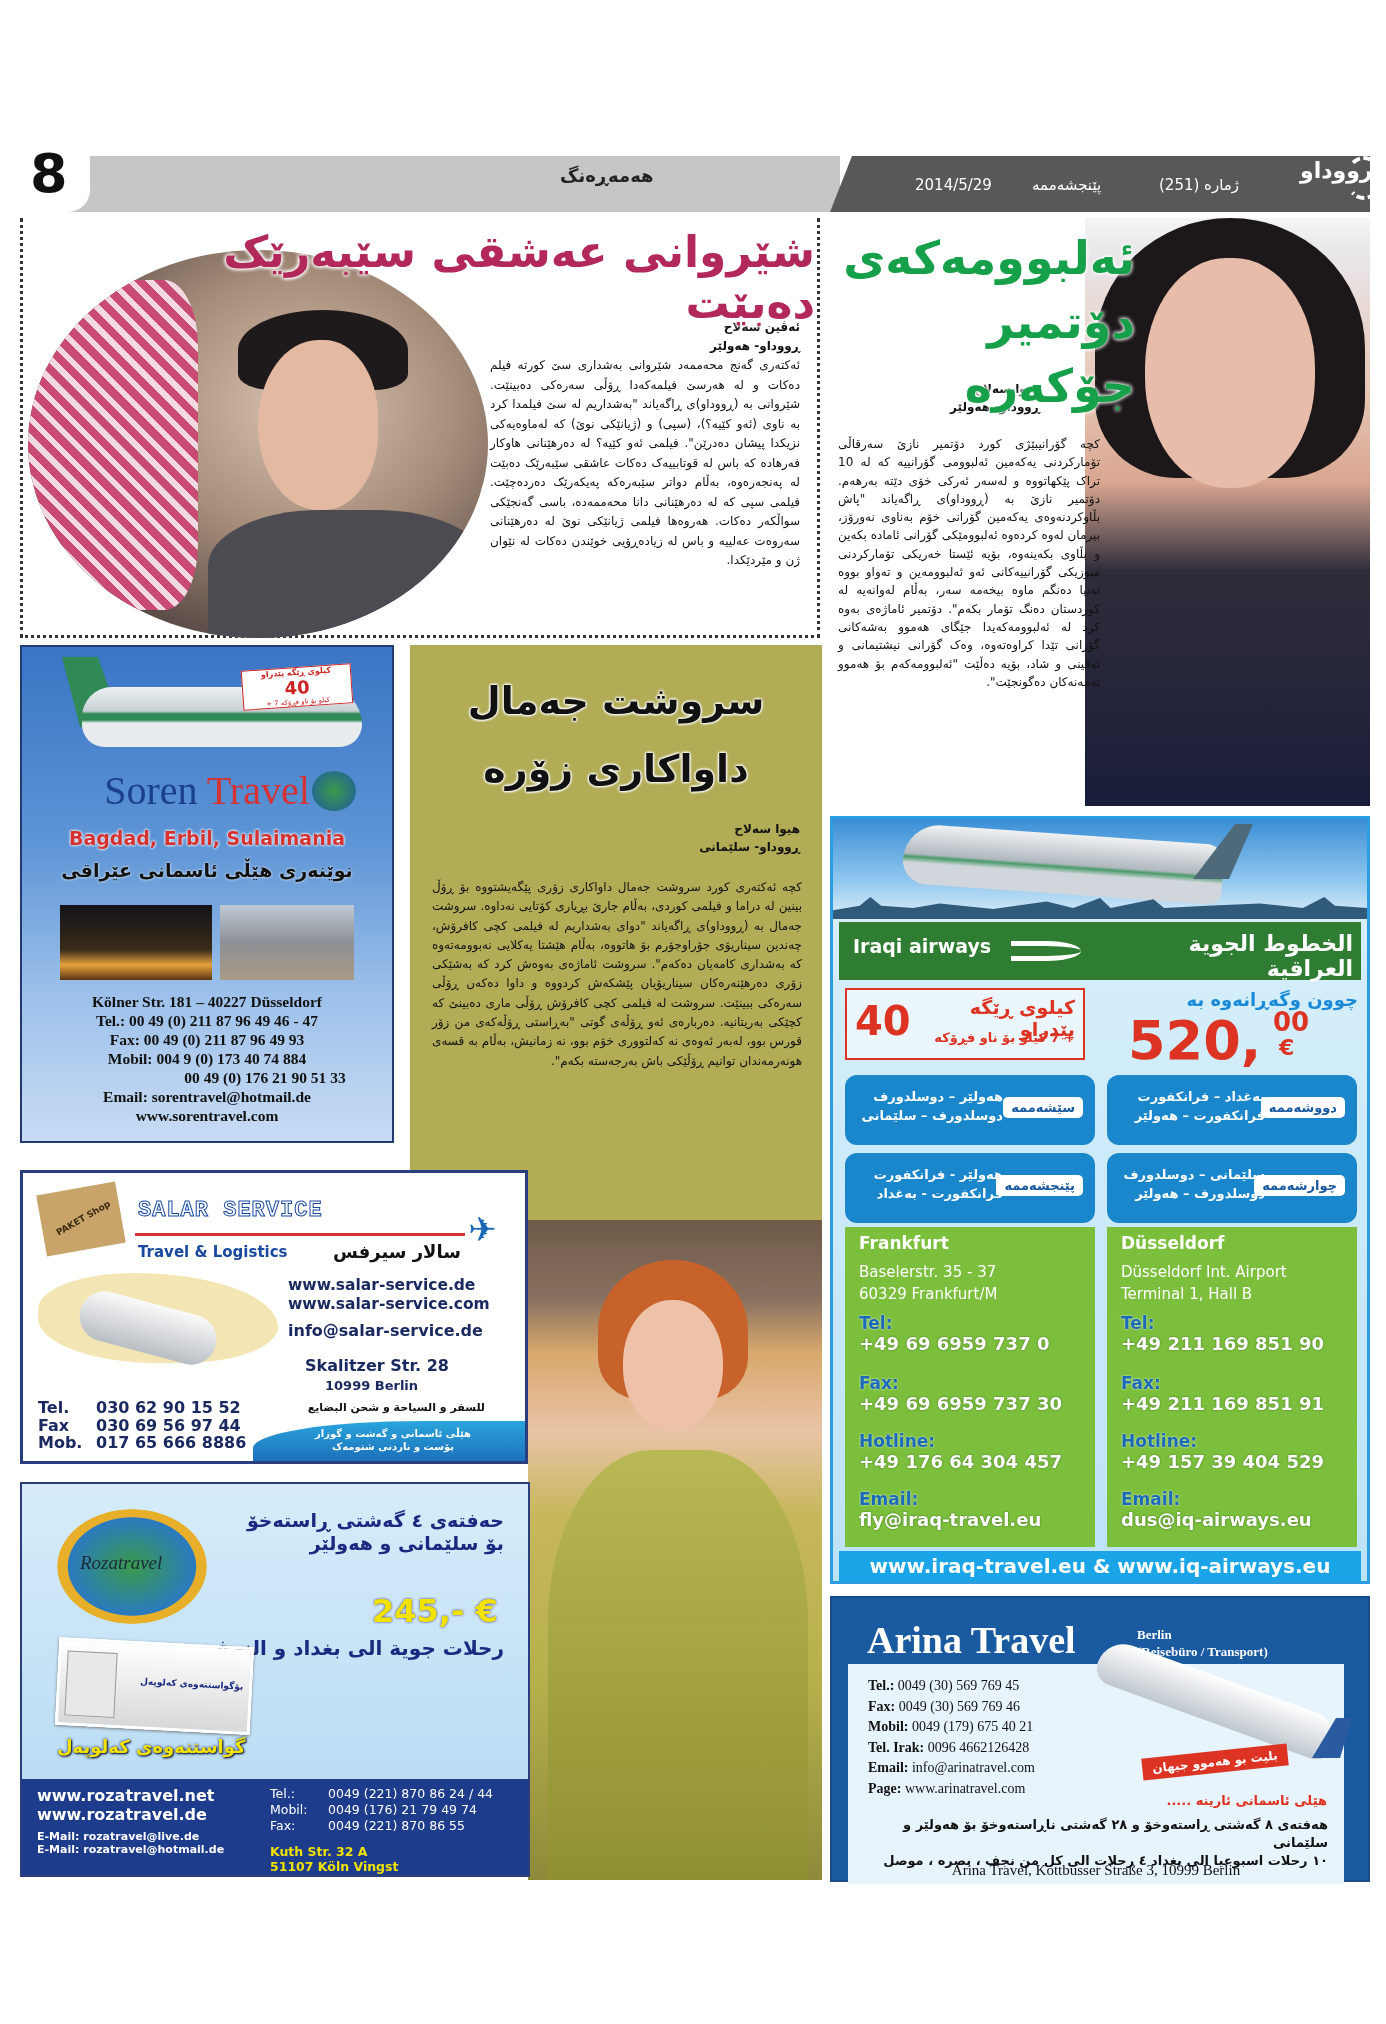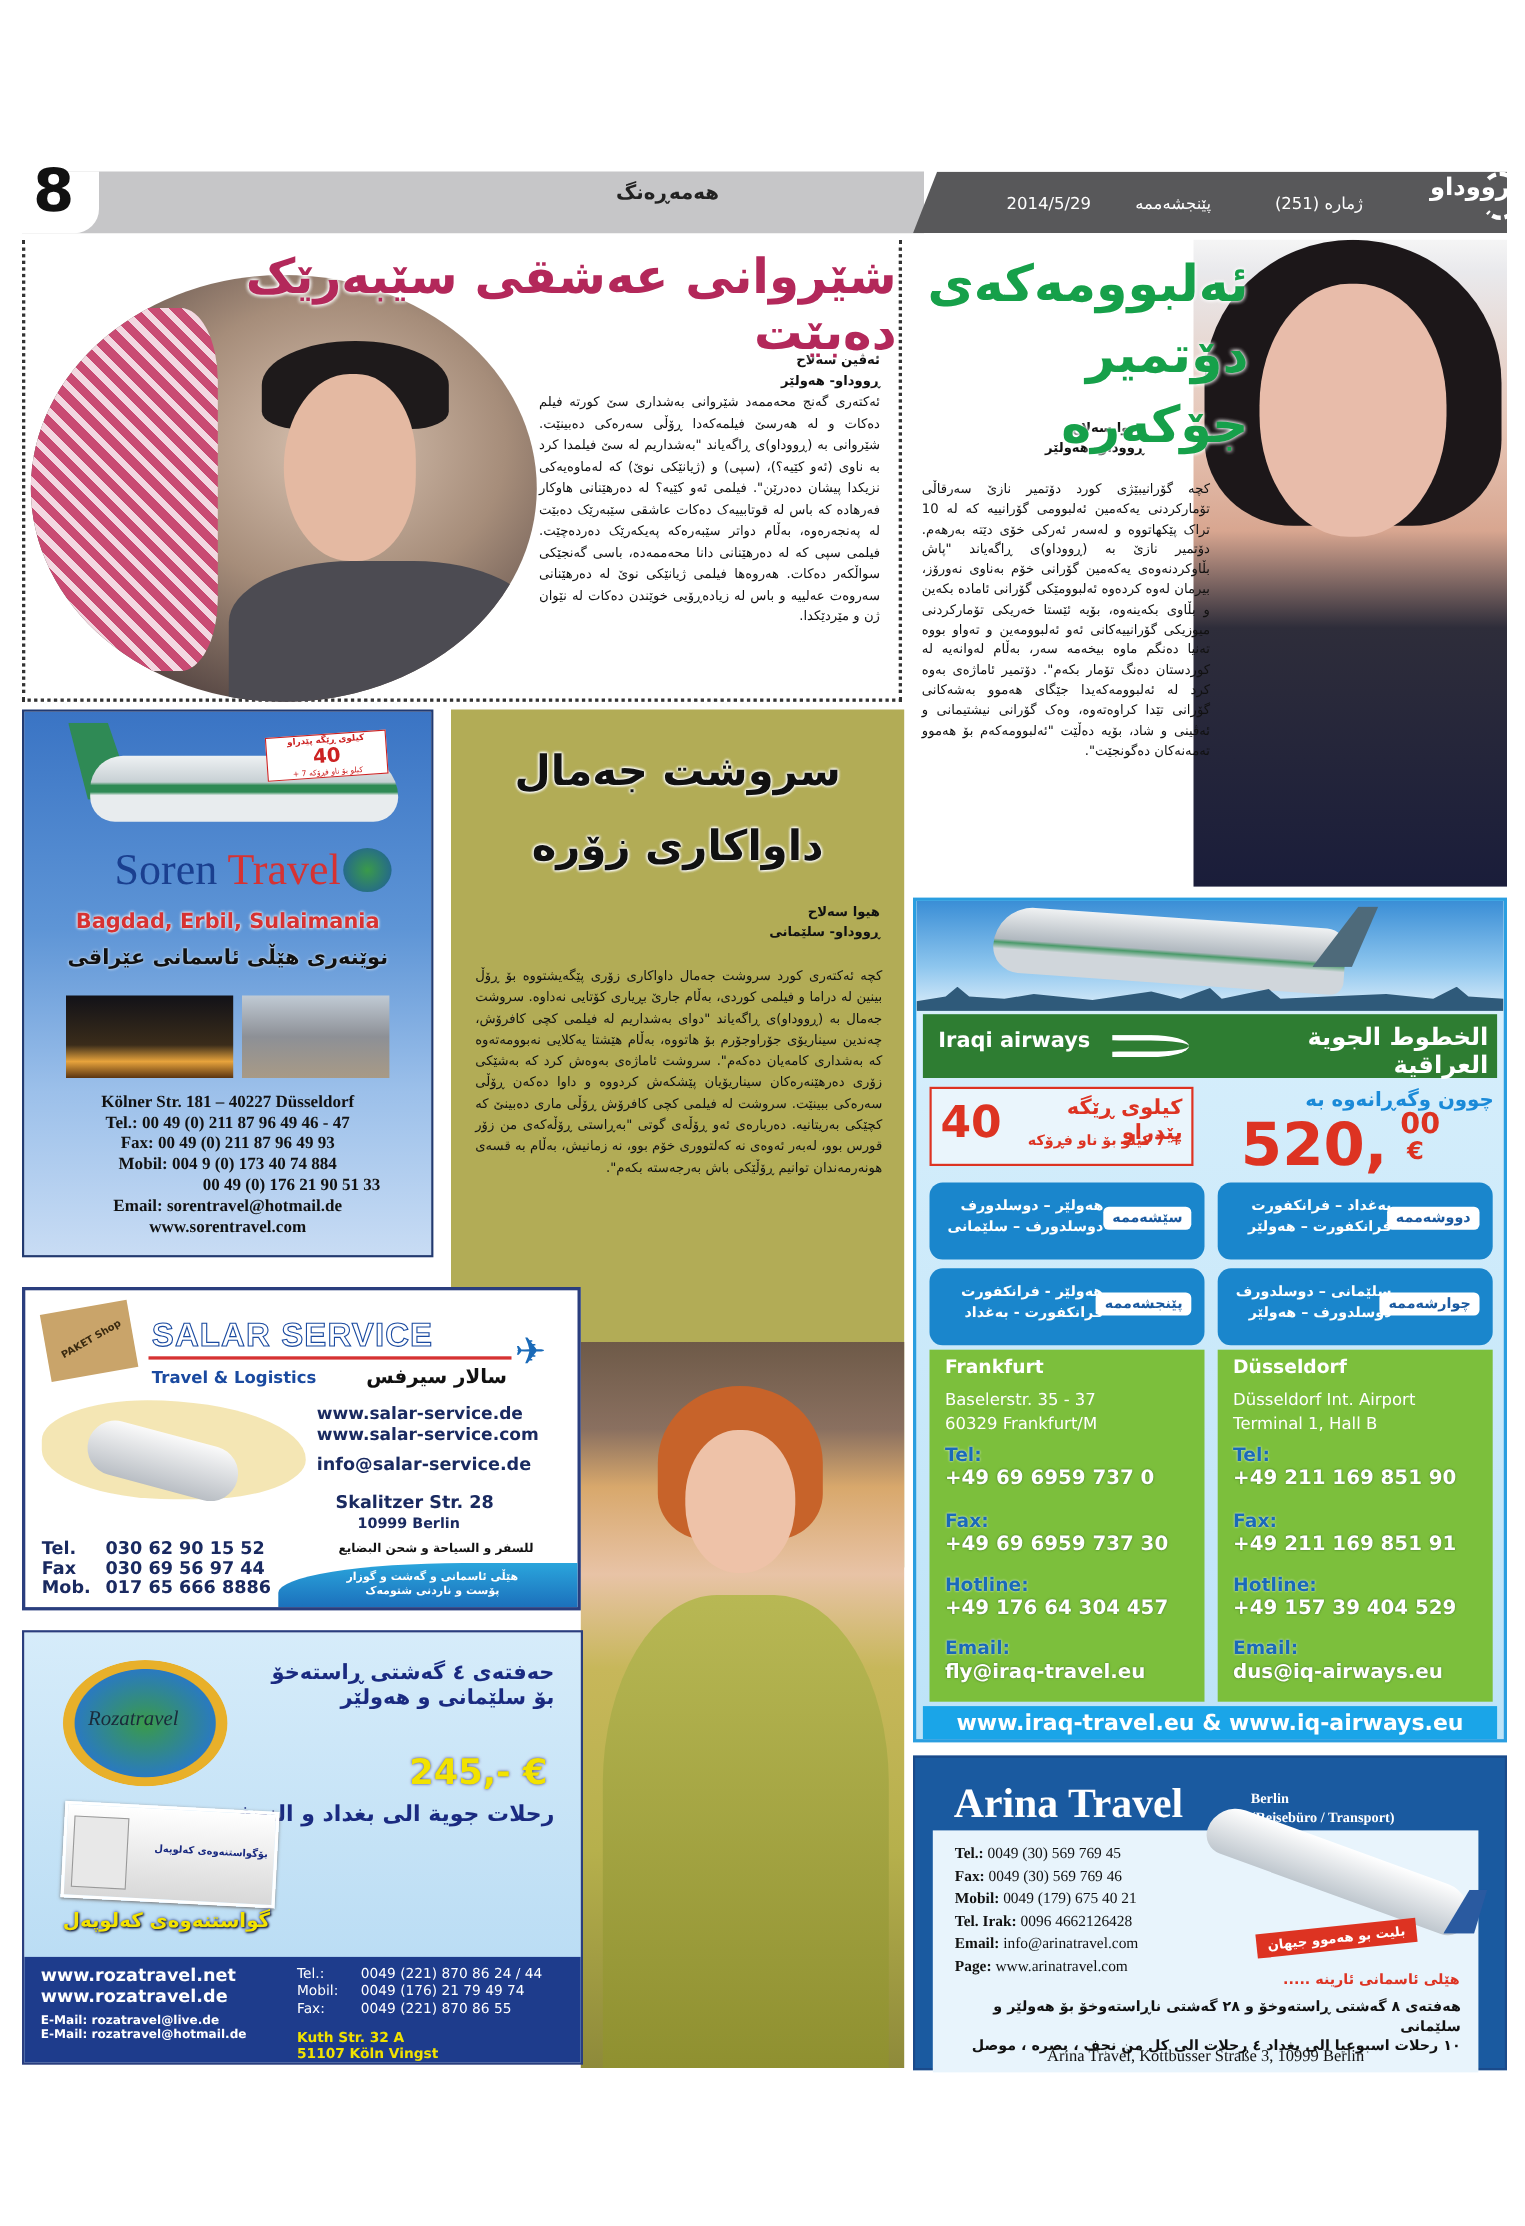--- a/index.html
+++ b/index.html
@@ -57,21 +57,21 @@
 #art3-byline{left:20px;top:175px;width:370px;font-size:12px;font-weight:bold;line-height:18px}
 #art3-body{left:22px;top:233px;width:370px;font-size:12px;line-height:19.3px;text-align:justify;direction:rtl}
 #art3-photo{left:528px;top:1220px;width:294px;height:660px;background:linear-gradient(180deg,#6e5a48 0%,#8a7060 12%,#d8a86c 20%,#e8c3a6 32%,#c7b75a 45%,#b6b04c 70%,#8e8a3a 100%);overflow:hidden}
 #art3-face{left:95px;top:80px;width:100px;height:130px;background:#eec2a8;border-radius:48%}
 #art3-hair{left:70px;top:40px;width:150px;height:140px;background:#c7632a;border-radius:50% 50% 30% 30%}
 #art3-dress{left:20px;top:230px;width:260px;height:430px;background:linear-gradient(180deg,#b8b854,#8f9030);border-radius:40% 40% 0 0}
 
 #salar{left:20px;top:1170px;width:508px;height:294px;border:3px solid #2a3e7e;background:#fff;overflow:hidden}
 #salar-box{left:18px;top:15px;width:80px;height:62px;background:#c9a46a;transform:rotate(-10deg)}
 #salar-box-t{left:30px;top:40px;font-size:9px;font-weight:bold;color:#3a2a10;transform:rotate(-30deg)}
-#salar-brand{left:115px;top:25px;font-size:30px;font-weight:bold;color:#1a4aa0;letter-spacing:1px;font-family:Liberation Sans, sans-serif;-webkit-text-stroke:1px #1a4aa0;color:#fff}
+#salar-brand{left:115px;top:25px;font-size:22px;font-weight:bold;color:#1a4aa0;letter-spacing:1px;font-family:Liberation Mono, monospace;-webkit-text-stroke:1px #1a4aa0;color:#fff}
 #salar-line{left:112px;top:60px;width:330px;height:3px;background:#d63232}
 #salar-sub{left:115px;top:70px;font-size:15px;font-weight:bold;color:#1a4aa0}
 #salar-ar{left:310px;top:68px;font-size:18px;font-weight:bold;color:#111}
 #salar-planeicon{left:445px;top:36px;font-size:34px;color:#1a6ab8}
 #salar-map{left:15px;top:100px;width:240px;height:90px;background:#f3e3ac;border-radius:40% 60% 40% 50%;opacity:.9}
 #salar-plane{left:55px;top:130px;width:140px;height:50px;background:linear-gradient(180deg,#fafafa,#b9bec4);border-radius:30px;transform:rotate(15deg)}
 #salar-web{left:265px;top:103px;width:240px;font-size:15.5px;font-weight:bold;color:#1a2a60;line-height:19px}
 #salar-mail{left:265px;top:148px;font-size:16px;font-weight:bold;color:#1a2a60}
 #salar-addr{left:282px;top:183px;font-size:16px;font-weight:bold;color:#1a2a60}
 #salar-city{left:302px;top:205px;font-size:13px;font-weight:bold;color:#1a2a60}

